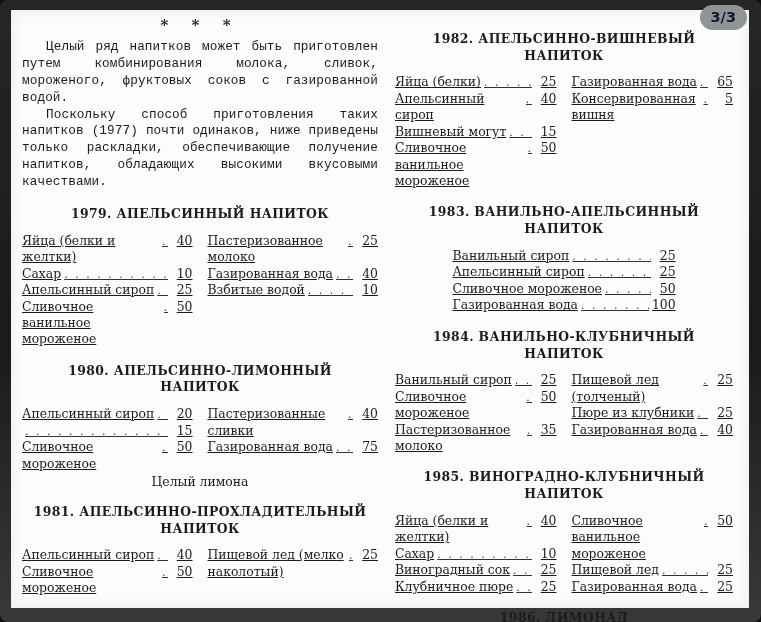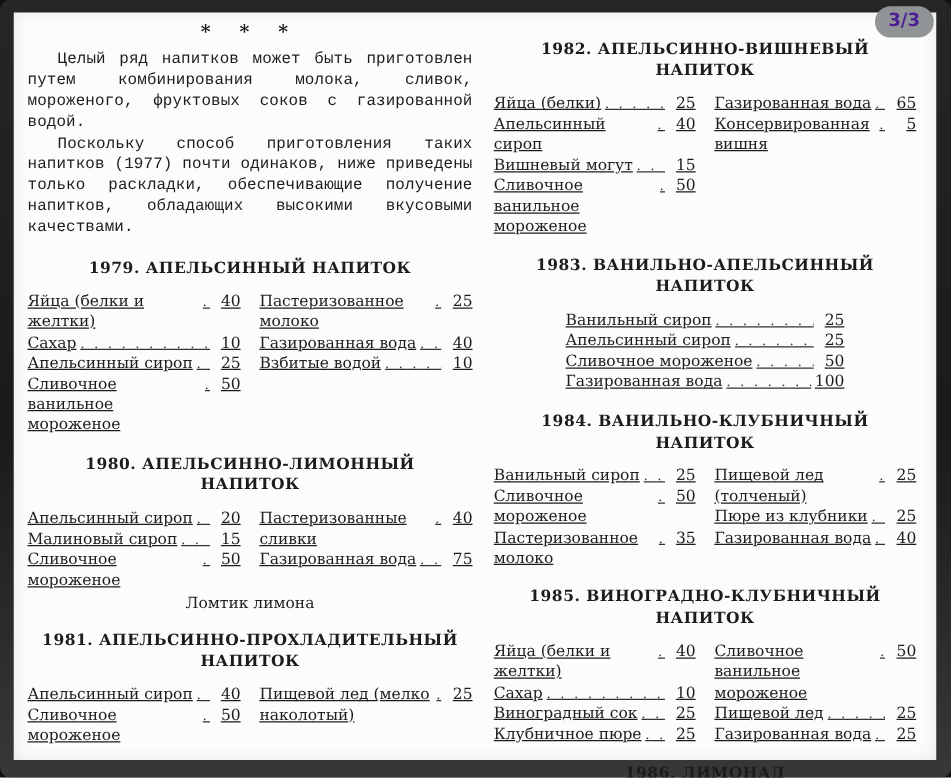--- a/index.html
+++ b/index.html
@@ -57,21 +57,21 @@
   .ing-dots::after{
     content:". . . . . . . . . . . . . . . . . . . .";
     letter-spacing:2px;font-size:11px;
   }
   .ing-qty{flex:0 0 auto;min-width:22px;text-align:right;}
   .center-note{
     text-align:center;font-size:12.4px;margin-top:2px;font-weight:500;
   }
   .badge{
     position:absolute;top:5px;right:14px;
-    background:#919497;color:#4c1d95;
+    background:#919497;color:#0f172a;
     font-family:"DejaVu Sans","Liberation Sans",sans-serif;
     font-weight:bold;font-size:14.5px;
     padding:3px 11px;border-radius:15px;line-height:1.3;
     z-index:5;
   }
 </style>
 </head>
 <body>
 
 <div class="frame">
@@ -131,21 +131,20 @@
           <section class="recipe">
             <h3 class="recipe-title">1980. АПЕЛЬСИННО-ЛИМОННЫЙ НАПИТОК</h3>
             <div class="ing-grid">
               <div class="ing-col">
                 <div class="ing-row">
                   <span class="ing-name">Апельсинный сироп</span>
                   <span class="ing-dots"></span>
                   <span class="ing-qty">20</span>
                 </div>
                 <div class="ing-row">
-                  <span class="ing-name">Малиновый сироп</span>
                   <span class="ing-dots"></span>
                   <span class="ing-qty">15</span>
                 </div>
                 <div class="ing-row">
                   <span class="ing-name">Сливочное мороженое</span>
                   <span class="ing-dots"></span>
                   <span class="ing-qty">50</span>
                 </div>
               </div>
               <div class="ing-col">
@@ -154,21 +153,21 @@
                   <span class="ing-dots"></span>
                   <span class="ing-qty">40</span>
                 </div>
                 <div class="ing-row">
                   <span class="ing-name">Газированная вода</span>
                   <span class="ing-dots"></span>
                   <span class="ing-qty">75</span>
                 </div>
               </div>
             </div>
-            <div class="center-note">Ломтик лимона</div>
+            <div class="center-note">Целый лимона</div>
           </section>
           <section class="recipe">
             <h3 class="recipe-title">1981. АПЕЛЬСИННО-ПРОХЛАДИТЕЛЬНЫЙ НАПИТОК</h3>
             <div class="ing-grid">
               <div class="ing-col">
                 <div class="ing-row">
                   <span class="ing-name">Апельсинный сироп</span>
                   <span class="ing-dots"></span>
                   <span class="ing-qty">40</span>
                 </div>

